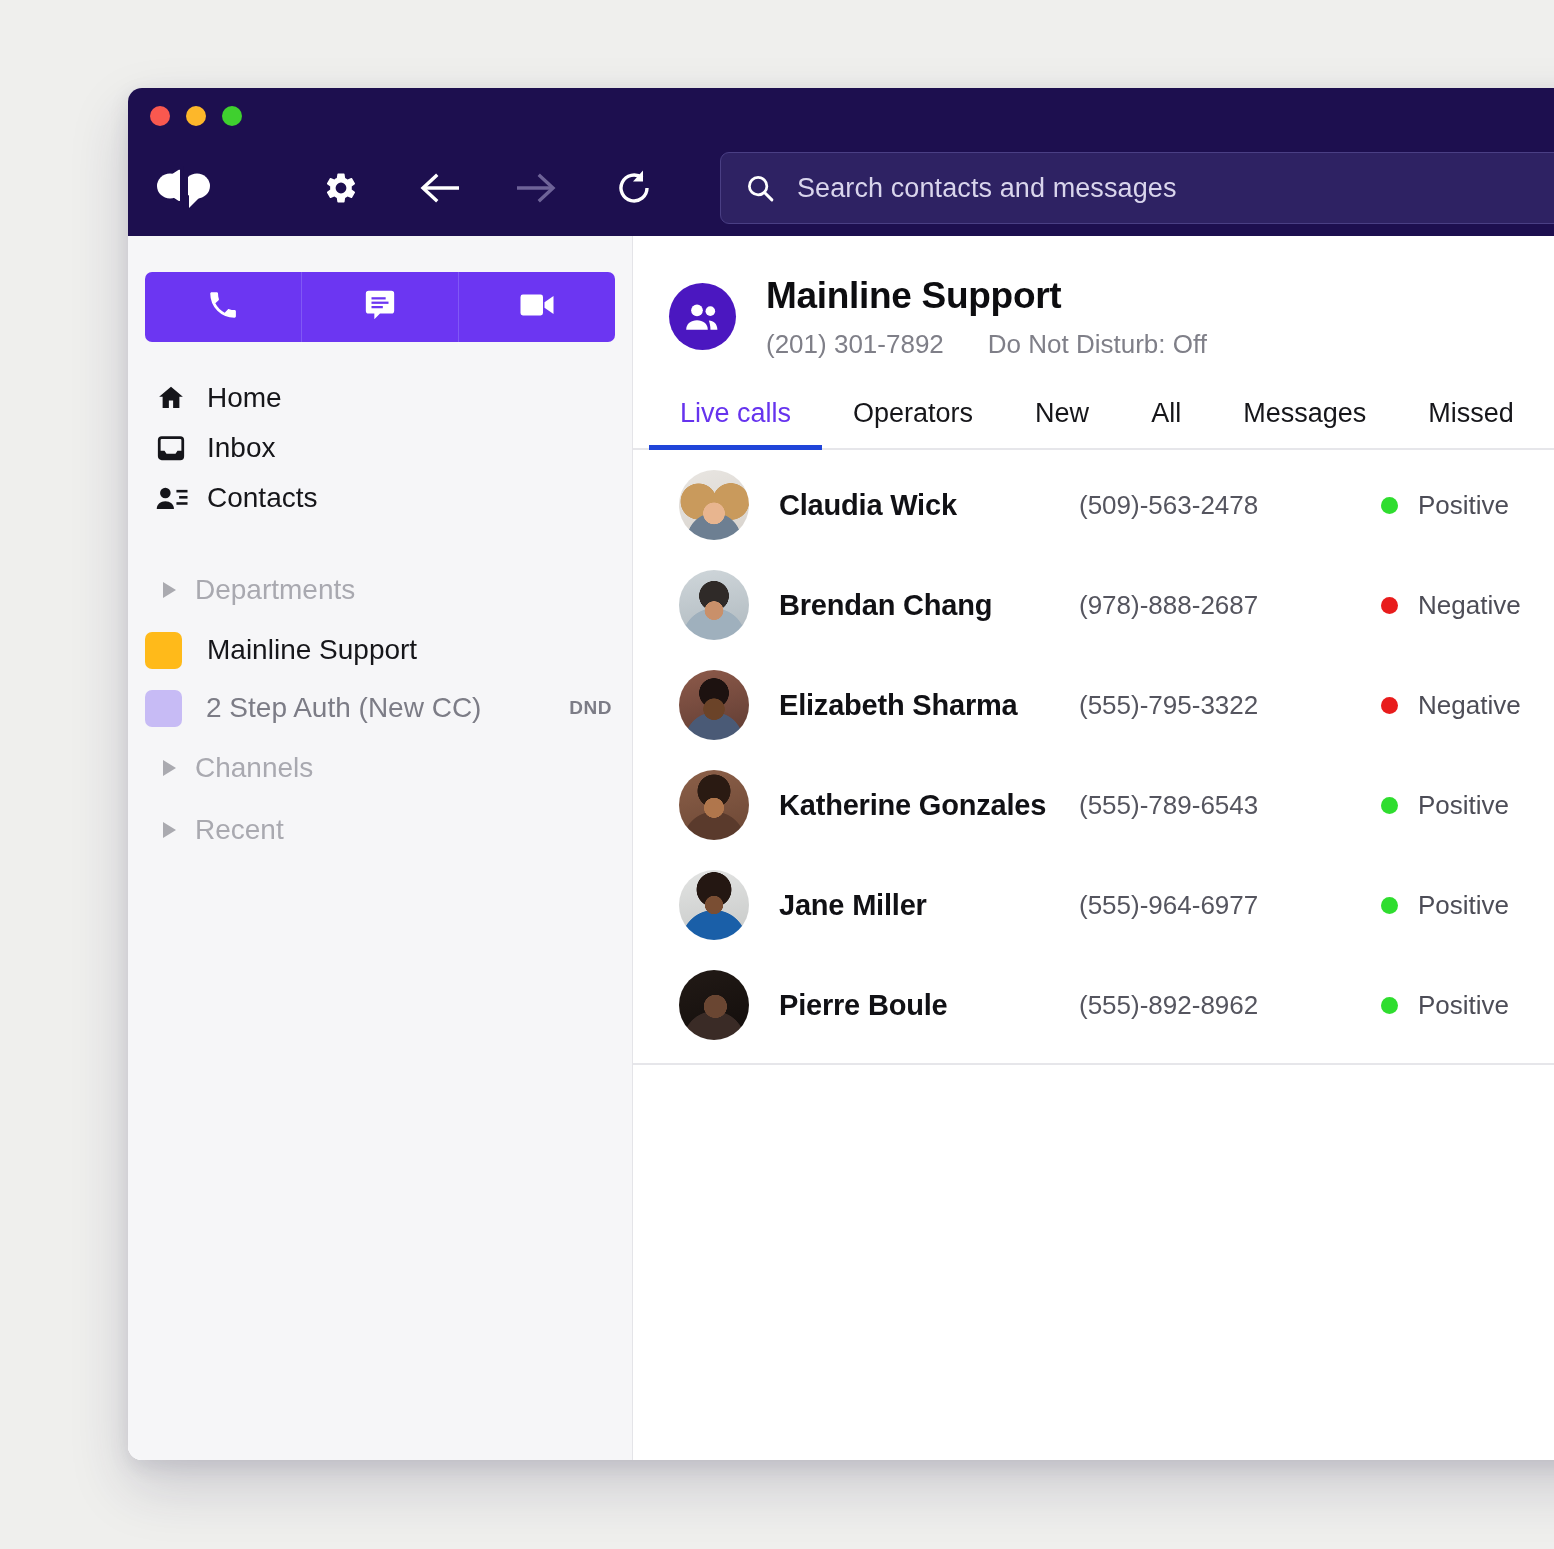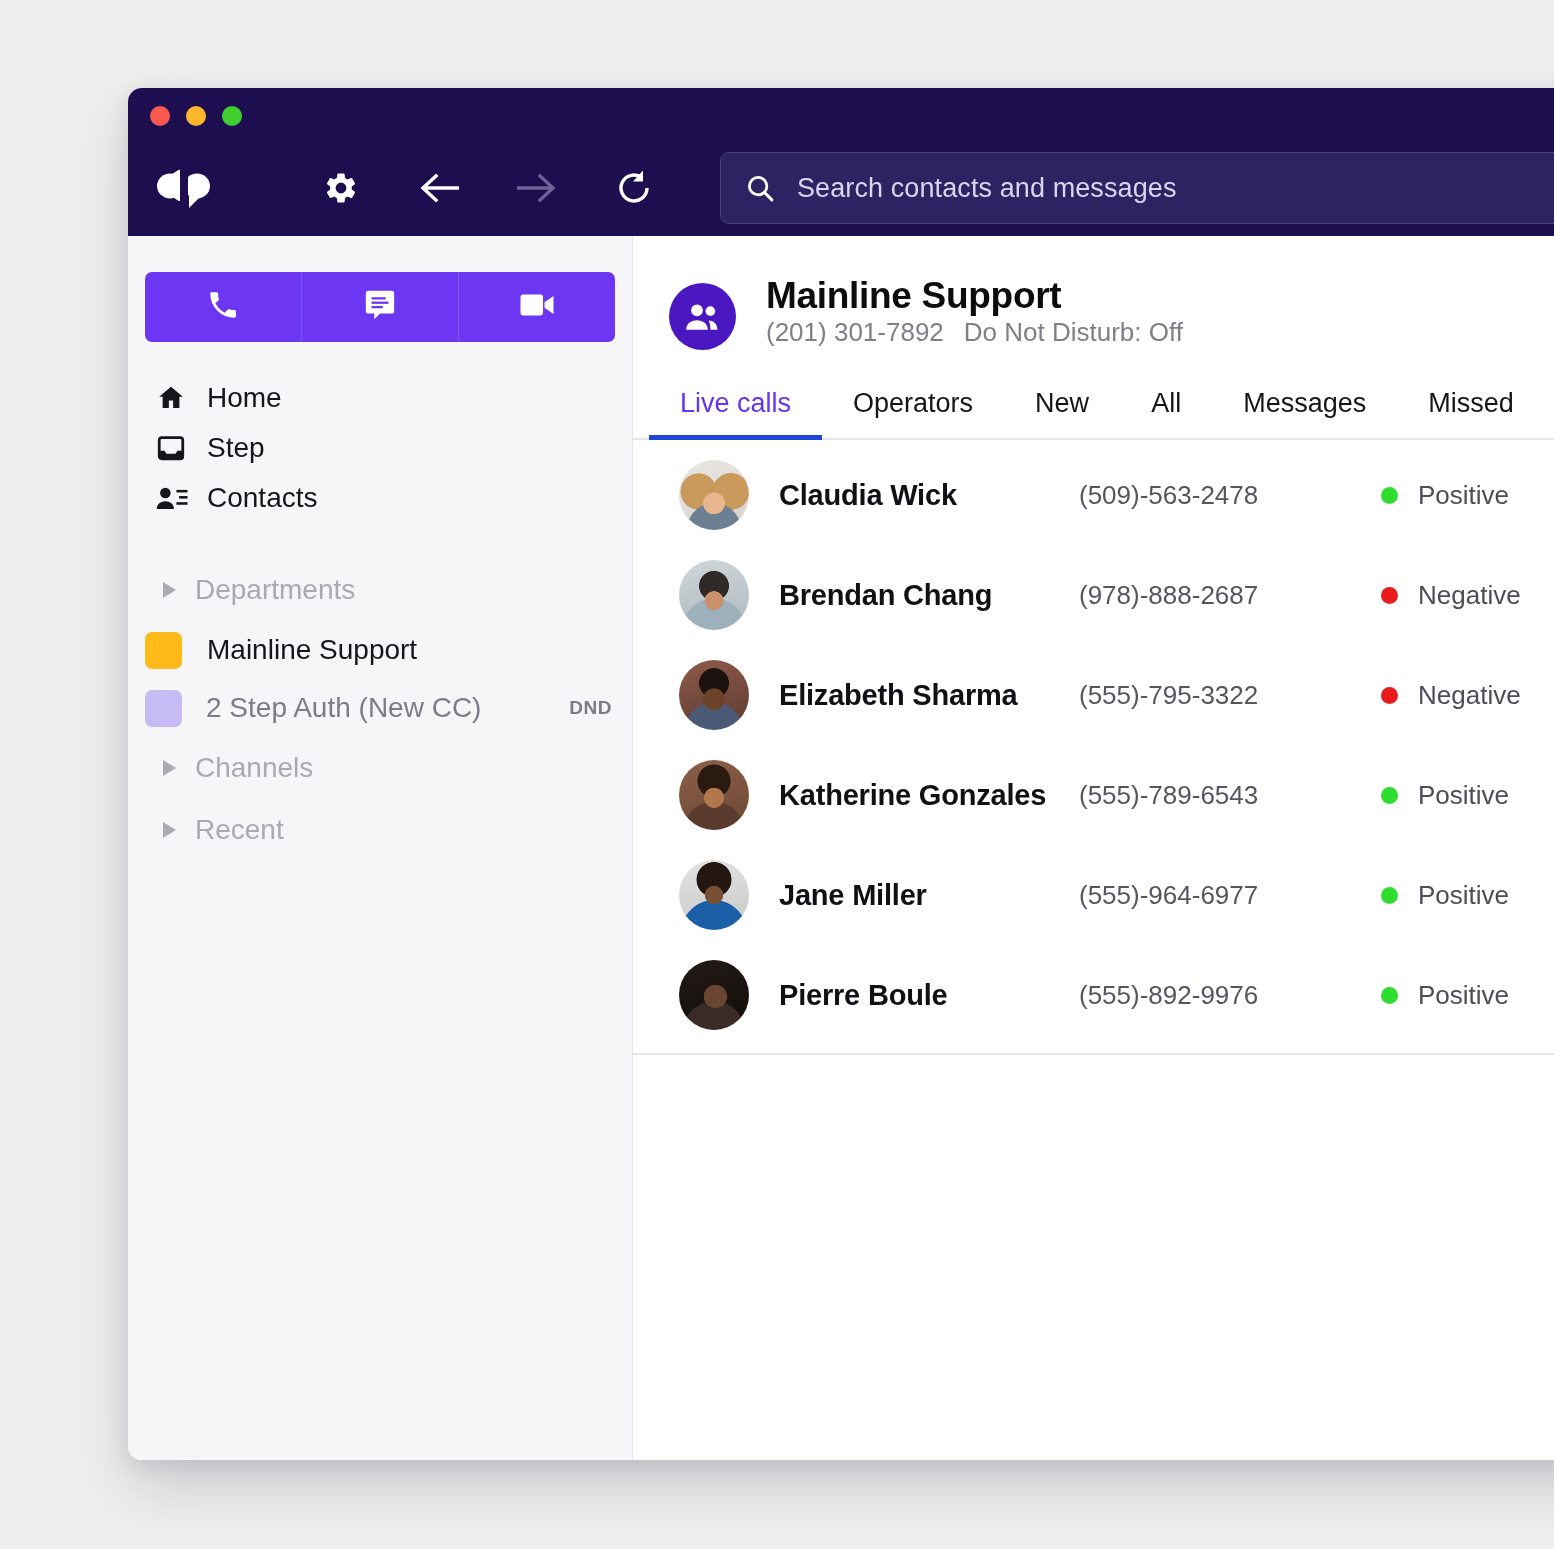--- a/index.html
+++ b/index.html
@@ -270,22 +270,23 @@
     margin-top: 8px;
   }
   #channel-meta { margin-left: 30px; }
   #channel-title {
     font-size: 37px;
     font-weight: bold;
     color: #0d0d10;
     letter-spacing: -0.3px;
   }
   #channel-sub {
-    display: flex;
-    gap: 20px;
+    margin-top: 12px;
+    display: flex;
+    gap: 44px;
     font-size: 26px;
     color: #7f7f88;
   }
 
   #tabs {
     margin-top: 38px;
     display: flex;
     align-items: flex-end;
     border-bottom: 2px solid #e6e6ea;
     padding-left: 16px;
@@ -497,21 +498,21 @@
             <span class="nav-label">Home</span>
           </div>
 
           <div class="nav-item">
             <span class="nav-icon">
               <svg width="30" height="30" viewBox="0 0 24 24">
                 <rect x="2.6" y="3.6" width="18.8" height="17" rx="2" fill="none" stroke="#15151a" stroke-width="2.2"></rect>
                 <path d="M2.6 14.2h4.2l1.6 2.4h7.2l1.6-2.4h4.2v4.4a2 2 0 0 1-2 2H4.6a2 2 0 0 1-2-2z" fill="#15151a"></path>
               </svg>
             </span>
-            <span class="nav-label">Step</span>
+            <span class="nav-label">Inbox</span>
           </div>
 
           <div class="nav-item">
             <span class="nav-icon">
               <svg width="32" height="28" viewBox="0 0 26 22" fill="#15151a">
                 <circle cx="7.6" cy="7" r="4.3"></circle>
                 <path d="M0.6 20c0-4 3.2-6.4 7-6.4s7 2.4 7 6.4z"></path>
                 <rect x="16.6" y="4.4" width="9" height="2.1"></rect>
                 <rect x="18.8" y="9.4" width="6.8" height="2.1"></rect>
                 <rect x="16.6" y="14.4" width="9" height="2.1"></rect>
@@ -638,21 +639,21 @@
             <span class="row-phone">(555)-964-6977</span>
             <span class="row-sentiment">
               <span class="sent-dot" style="background:#2fdd2f"></span>
               <span class="sent-label">Positive</span>
             </span>
           </div>
 
           <div class="call-row">
             <span class="row-avatar av6"></span>
             <span class="row-name">Pierre Boule</span>
-            <span class="row-phone">(555)-892-9976</span>
+            <span class="row-phone">(555)-892-8962</span>
             <span class="row-sentiment">
               <span class="sent-dot" style="background:#2fdd2f"></span>
               <span class="sent-label">Positive</span>
             </span>
           </div>
 
           <div id="list-divider"></div>
         </div>
 
       </div>

